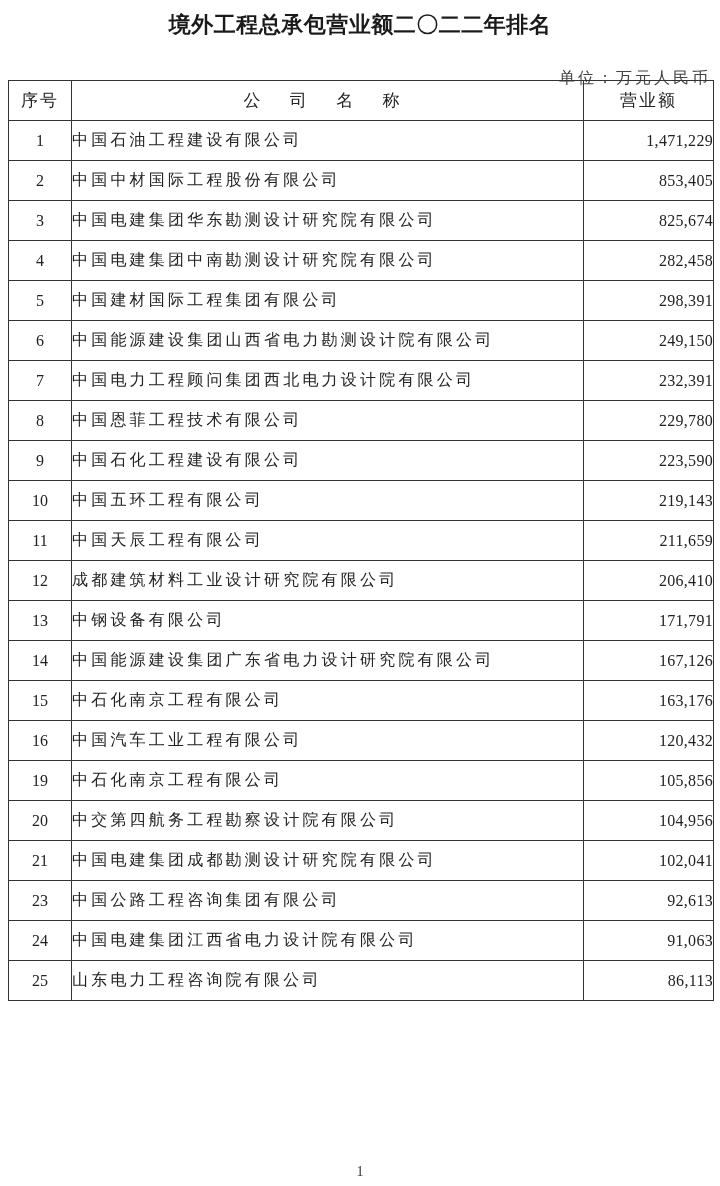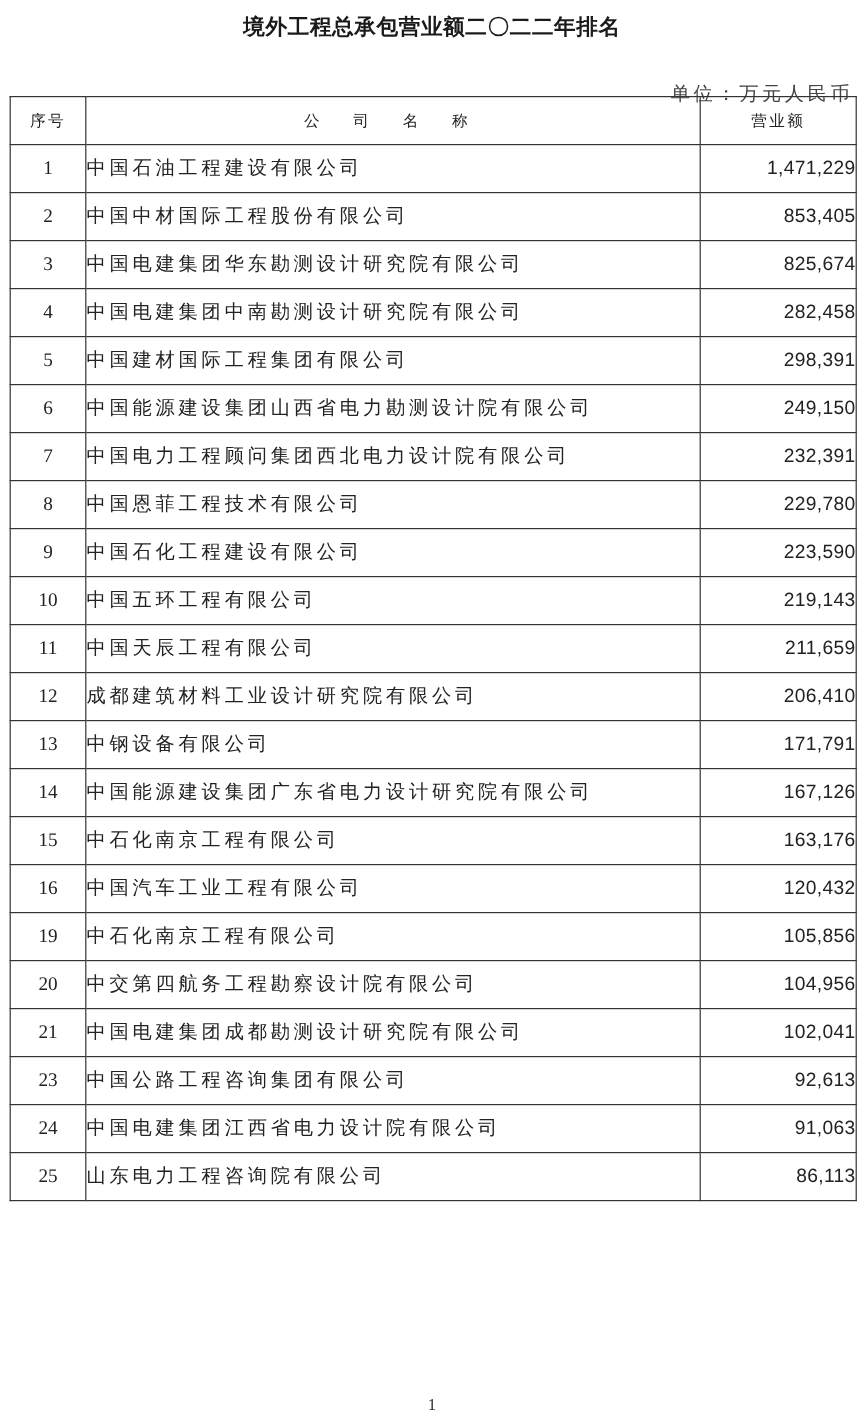--- a/index.html
+++ b/index.html
@@ -15,21 +15,21 @@
     font-family: "DejaVu Serif", "Liberation Serif", serif;
     color: #222;
   }
   .title {
     position: absolute;
     left: 0;
     top: 10px;
     width: 720px;
     text-align: center;
     font-family: "DejaVu Sans", "Liberation Sans", sans-serif;
-    font-size: 18px;
+    font-size: 22px;
     font-weight: bold;
     letter-spacing: 0.5px;
     color: #1a1a1a;
   }
   .unit {
     position: absolute;
     right: 9px;
     top: 68px;
     font-size: 16px;
     color: #444;
@@ -47,21 +47,21 @@
     border: 1.5px solid #333;
     padding: 0;
     height: 39px;
     font-weight: normal;
     font-size: 16px;
     white-space: nowrap;
     overflow: hidden;
   }
   table.rank th {
     height: 39px;
-    font-size: 13px;
+    font-size: 17px;
     text-align: center;
     letter-spacing: 2px;
   }
   table.rank th.name-h {
     letter-spacing: 12px;
   }
   col.c-idx { width: 63px; }
   col.c-name { width: 512px; }
   col.c-val { width: 130px; }
   td.idx {
@@ -71,21 +71,21 @@
   }
   td.name {
     text-align: left;
     padding-left: 11px;
     letter-spacing: 3.2px;
     font-size: 15.5px;
   }
   td.val {
     text-align: right;
     padding-right: 8px;
-    font-family: Liberation Sans, sans-serif;
+    font-family: Liberation Serif, serif;
     font-size: 17px;
     letter-spacing: 0.3px;
   }
   .page-num {
     position: absolute;
     left: 0;
     width: 720px;
     top: 1164px;
     text-align: center;
     font-family: "Liberation Serif", serif;

